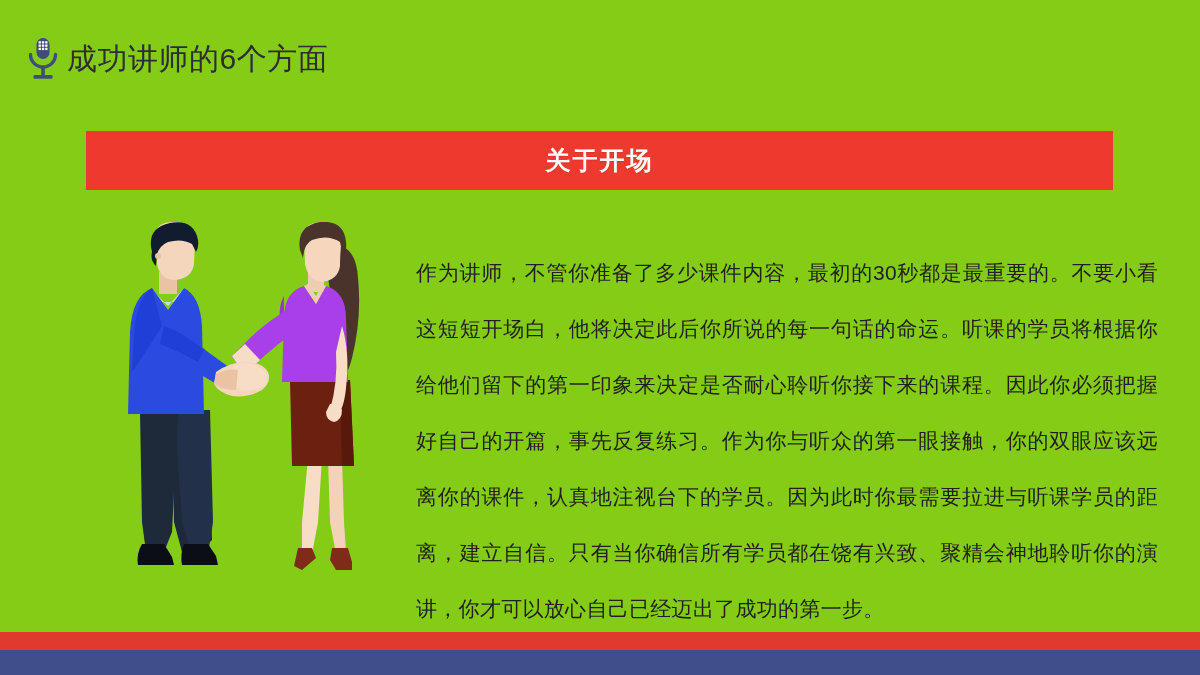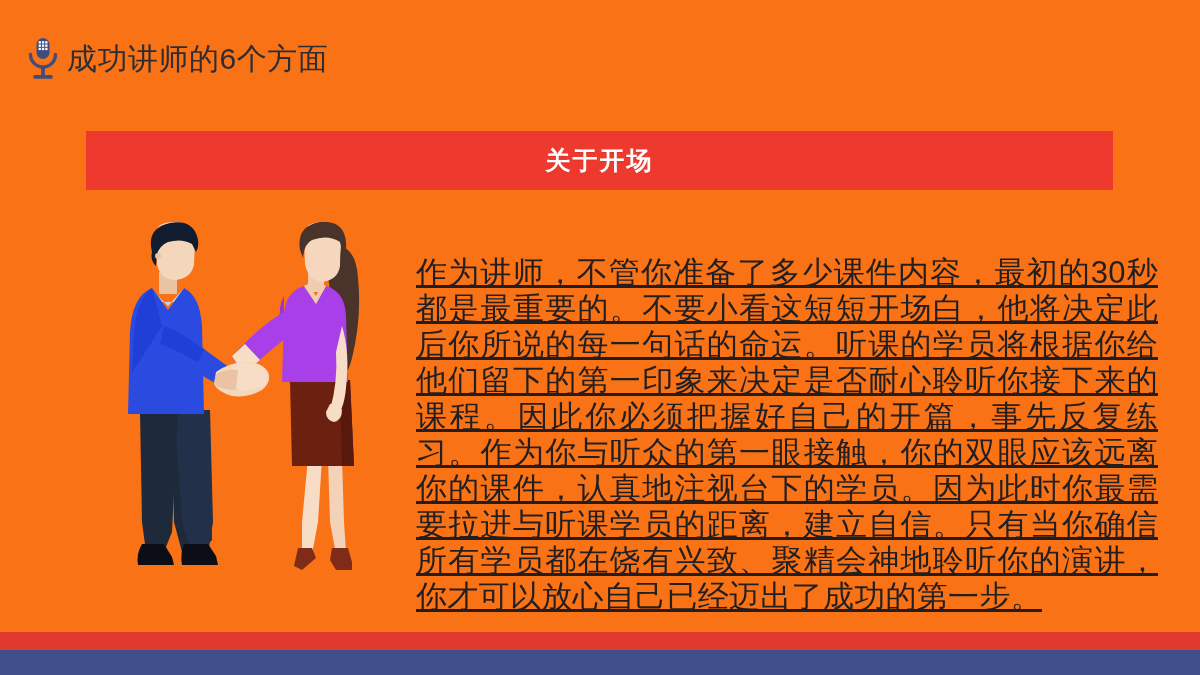--- a/index.html
+++ b/index.html
@@ -8,21 +8,21 @@
     padding: 0;
     background: #ffffff;
   }
   body {
     font-family: "Liberation Sans", "DejaVu Sans", sans-serif;
   }
   #slide {
     position: relative;
     width: 1200px;
     height: 675px;
-    background: #f97316;
+    background: #84cc16;
     overflow: hidden;
   }
 
   
   .slide-header {
     position: absolute;
     left: 26px;
     top: 36px;
     display: flex;
     align-items: center;
@@ -74,27 +74,26 @@
     height: 360px;
   }
   .illustration svg { display: block; width: 100%; height: 100%; }
 
   
   .body-text {
     position: absolute;
     left: 416px;
     top: 224px;
     width: 742px;
-    font-size: 31px;
-    line-height: 36px;
+    font-size: 21px;
+    line-height: 56px;
     color: #231f20;
     text-align: justify;
     text-justify: inter-ideograph;
     letter-spacing: 0.3px;
-    text-decoration: underline;
   }
 
   
   .bar-red {
     position: absolute;
     left: 0;
     bottom: 25px;
     width: 1200px;
     height: 18px;
     background: #e03a2f;

